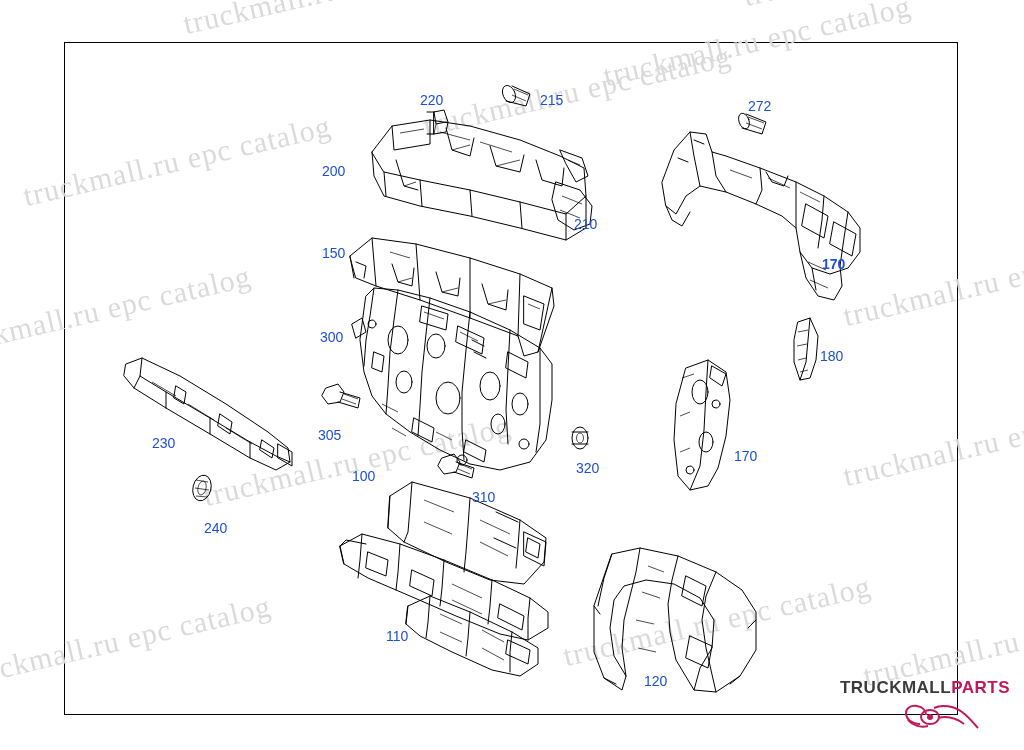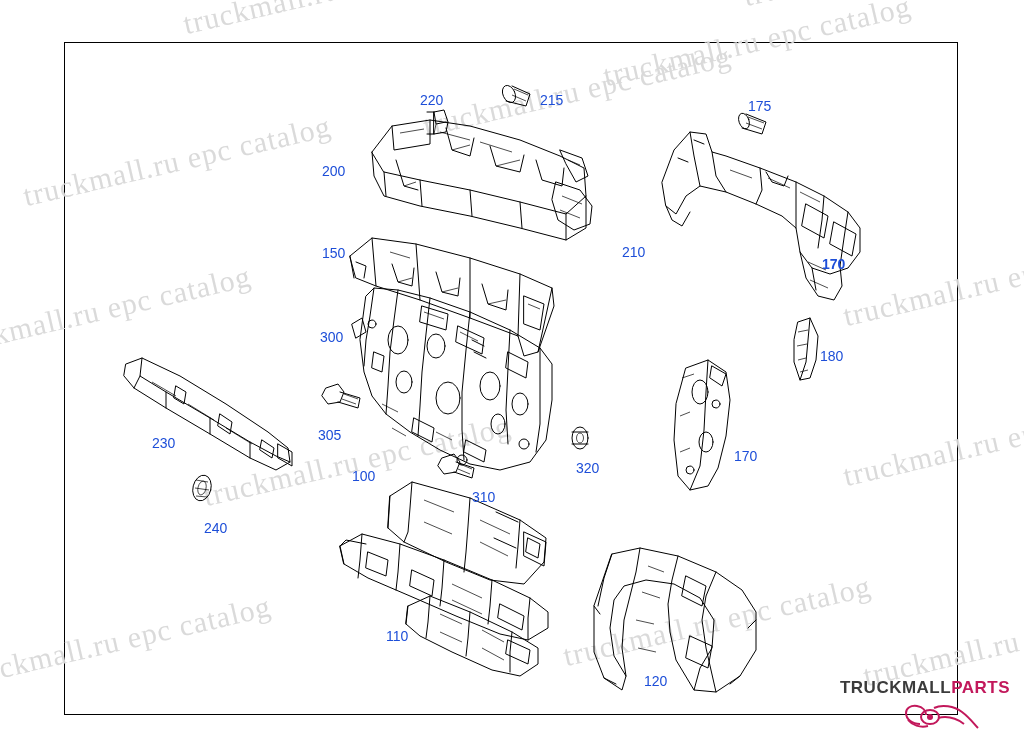--- a/index.html
+++ b/index.html
@@ -342,23 +342,23 @@
 
     <g>
       <path class="ln" d="M556,182 L580,190 L592,206 L590,224 L574,230 L558,220 L552,200 Z"></path>
       <path class="ln-t" d="M562,196 L582,204 M560,210 L580,218"></path>
     </g>
 
   </svg>
 
   <div class="callout" style="left:420px; top:92px;">220</div>
   <div class="callout" style="left:540px; top:92px;">215</div>
-  <div class="callout" style="left:748px; top:98px;">175</div>
+  <div class="callout" style="left:748px; top:98px;">272</div>
   <div class="callout" style="left:322px; top:163px;">200</div>
-  <div class="callout" style="left:574px; top:244px;margin-left:48px;">210</div>
+  <div class="callout" style="left:574px; top:216px;">210</div>
   <div class="callout" style="left:822px; top:256px;font-weight:bold;">170</div>
   <div class="callout" style="left:322px; top:245px;">150</div>
   <div class="callout" style="left:320px; top:329px;">300</div>
   <div class="callout" style="left:820px; top:348px;">180</div>
   <div class="callout" style="left:152px; top:435px;">230</div>
   <div class="callout" style="left:318px; top:427px;">305</div>
   <div class="callout" style="left:576px; top:460px;">320</div>
   <div class="callout" style="left:734px; top:448px;">170</div>
   <div class="callout" style="left:204px; top:520px;">240</div>
   <div class="callout" style="left:352px; top:468px;">100</div>

